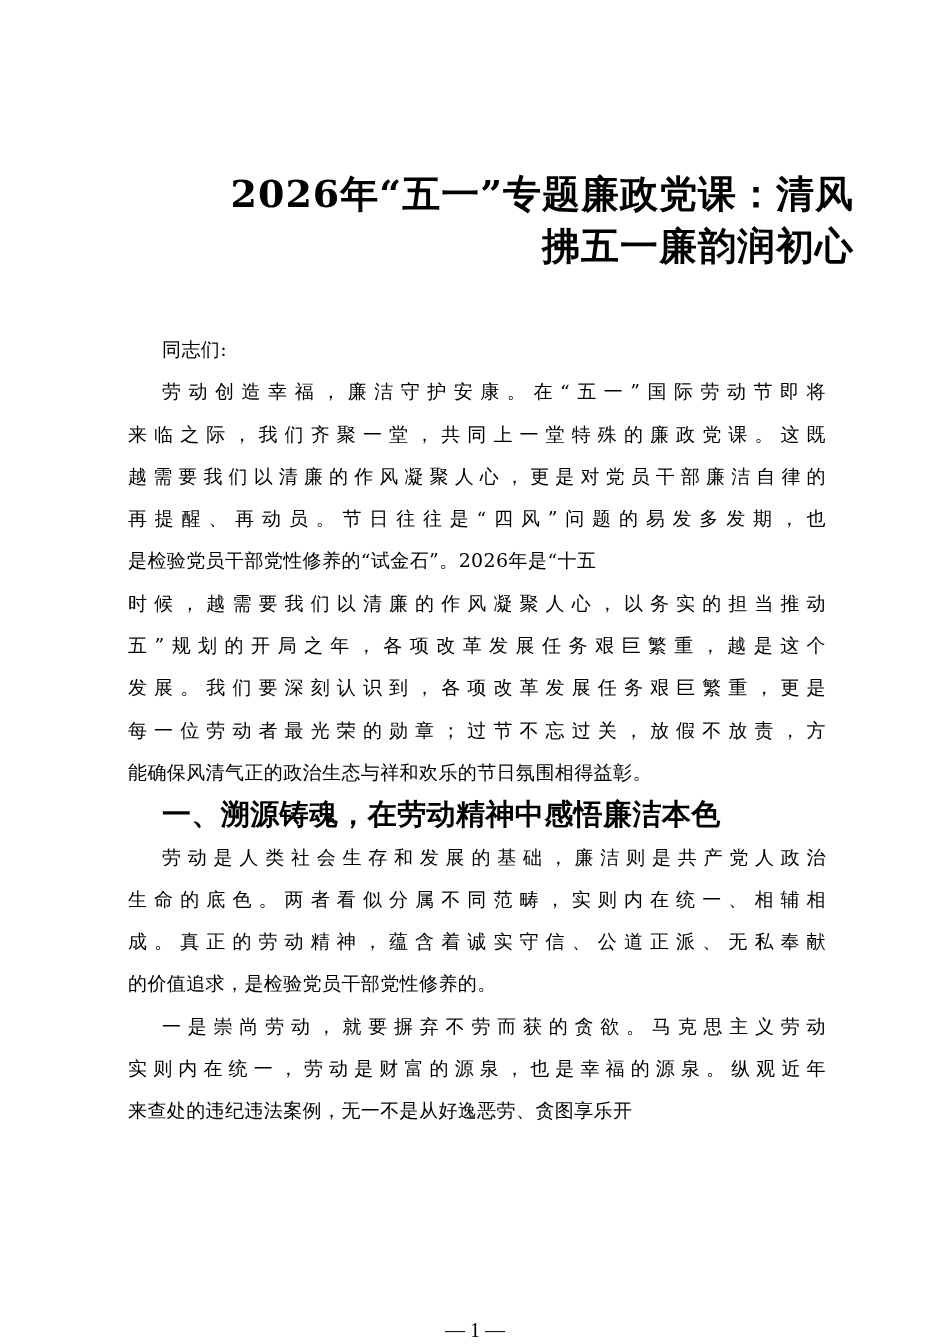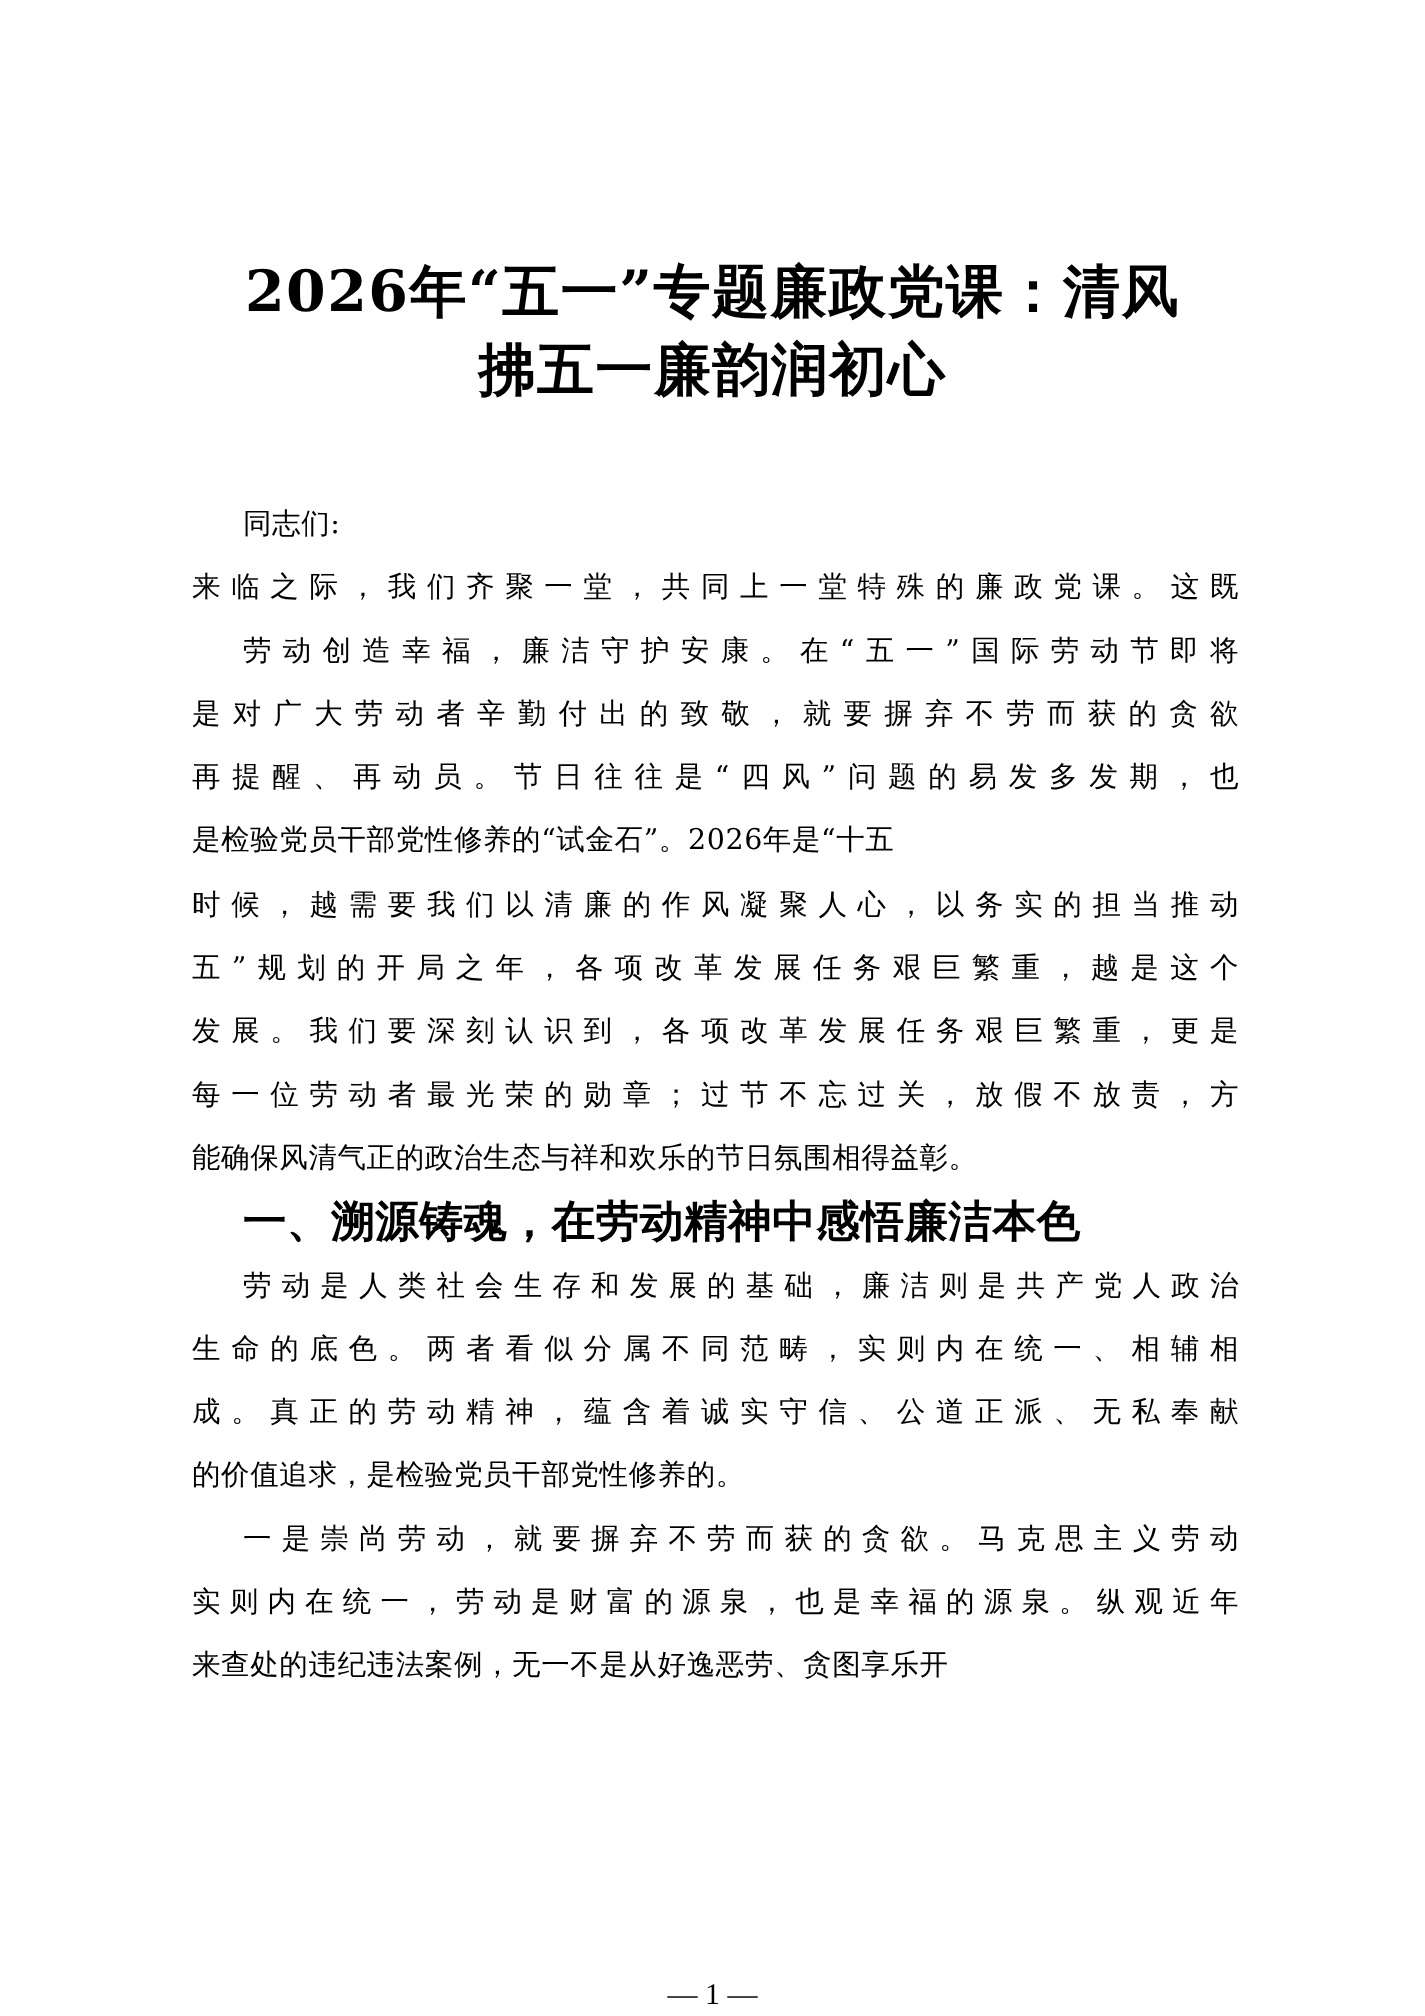--- a/index.html
+++ b/index.html
@@ -16,24 +16,24 @@
       font-family: "DejaVu Serif", "Liberation Serif", serif;
     }
     .page {
       position: absolute;
       left: 0; top: 0;
       width: 950px;
       height: 1344px;
     }
     .title {
       position: absolute;
-      left: 110px;
+      left: 124px;
       top: 168px;
       width: 730px;
-      text-align: center;
+      text-align: right;
       font-family: "DejaVu Serif", "Liberation Serif", serif;
       font-weight: bold;
       font-size: 38px;
       line-height: 52px;
       letter-spacing: 1px;
     }
     .title .line { display: block; white-space: nowrap; }
     .body {
       position: absolute;
       left: 128px;
@@ -77,23 +77,23 @@
 
   <div class="title">
     <span class="line">2026年“五一”专题廉政党课：清风</span>
     <span class="line">拂五一廉韵润初心</span>
   </div>
 
   <div class="body">
     <span class="ln indent last">同志们:</span>
 
     <div>
+      <span class="ln indent">劳动创造幸福，廉洁守护安康。在“五一”国际劳动节即将</span>
       <span class="ln">来临之际，我们齐聚一堂，共同上一堂特殊的廉政党课。这既</span>
-      <span class="ln indent">劳动创造幸福，廉洁守护安康。在“五一”国际劳动节即将</span>
-      <span class="ln">是对广大劳动者辛勤付出的致敬，就要摒弃不劳而获的贪欲</span>
+      <span class="ln">越需要我们以清廉的作风凝聚人心，更是对党员干部廉洁自律的</span>
       <span class="ln">再提醒、再动员。节日往往是“四风”问题的易发多发期，也</span>
       <span class="ln last">是检验党员干部党性修养的“试金石”。2026年是“十五</span>
       <span class="ln">时候，越需要我们以清廉的作风凝聚人心，以务实的担当推动</span>
       <span class="ln">五”规划的开局之年，各项改革发展任务艰巨繁重，越是这个</span>
       <span class="ln">发展。我们要深刻认识到，各项改革发展任务艰巨繁重，更是</span>
       <span class="ln">每一位劳动者最光荣的勋章；过节不忘过关，放假不放责，方</span>
       <span class="ln last">能确保风清气正的政治生态与祥和欢乐的节日氛围相得益彰。</span>
     </div>
 
     <span class="ln heading">一、溯源铸魂，在劳动精神中感悟廉洁本色</span>

